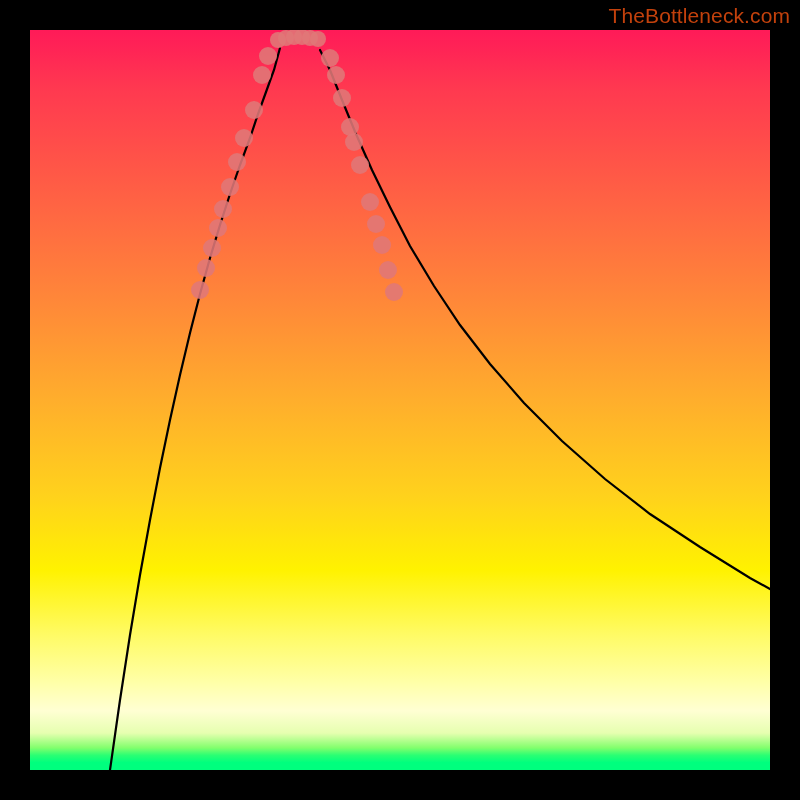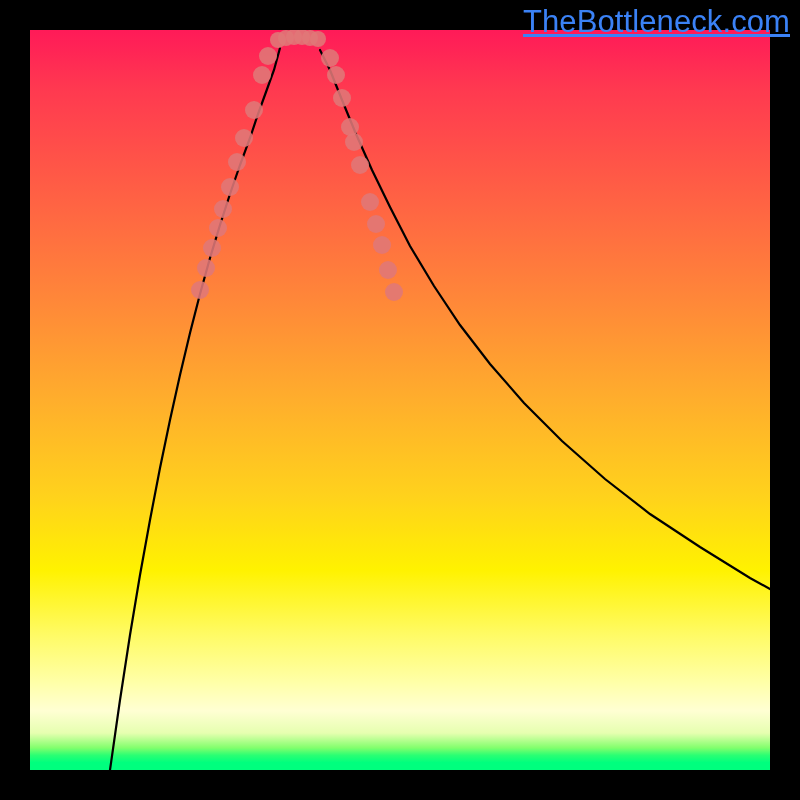--- a/index.html
+++ b/index.html
@@ -14,26 +14,25 @@
   .frame {
     position: relative;
     width: 800px;
     height: 800px;
     background: #000;
   }
   .watermark {
     position: absolute;
     top: 4px;
     right: 10px;
-    color: #3b82f6;
-    font-size: 31px;
+    color: #c2410c;
+    font-size: 21px;
     font-weight: 500;
     letter-spacing: 0.1px;
     z-index: 10;
-    text-decoration: underline;
   }
   .plot-area {
     position: absolute;
     left: 30px;
     top: 30px;
     width: 740px;
     height: 740px;
     overflow: hidden;
   }
   .gradient {

